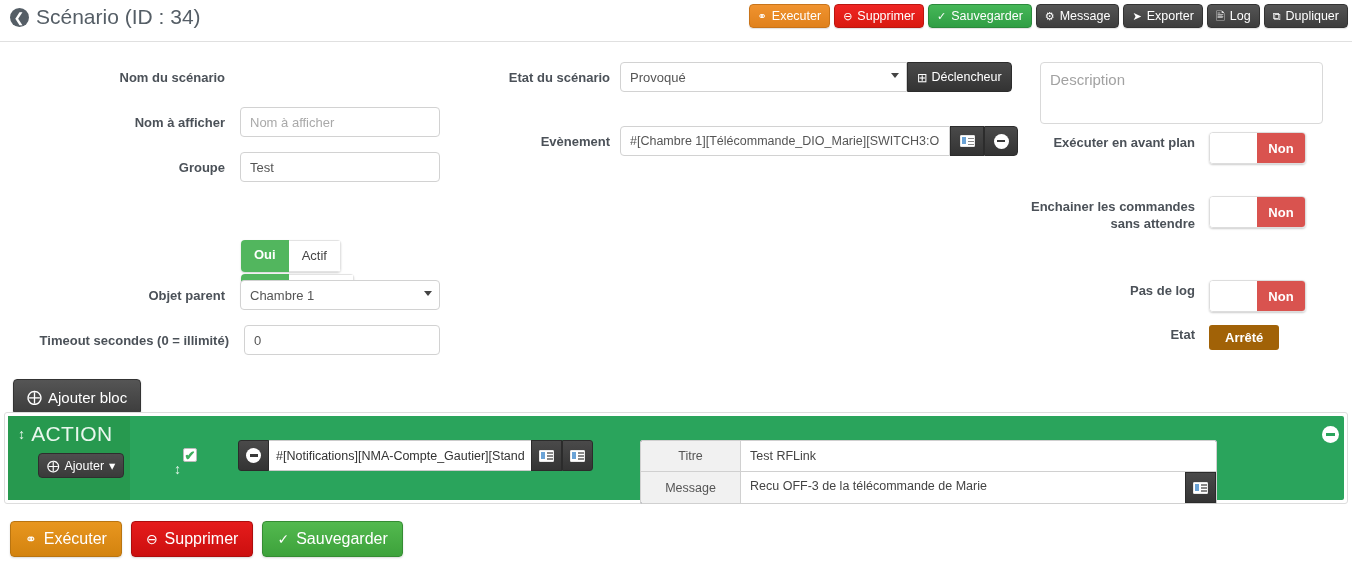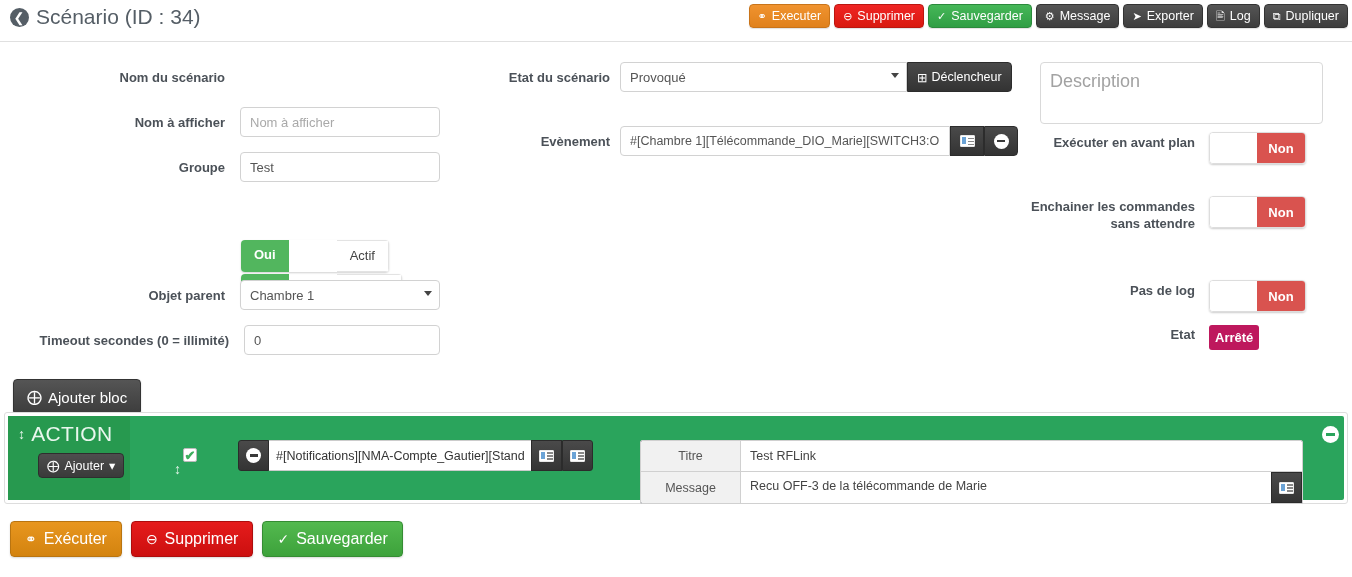--- a/index.html
+++ b/index.html
@@ -103,21 +103,20 @@
     pointer-events: none;
   }
 
   
   .tgl {
     display: inline-flex;
     border-radius: 4px;
     overflow: hidden;
     box-shadow: 0 1px 2px rgba(0,0,0,.18);
     cursor: pointer;
-    gap: 48px;
   }
   .tgl .on {
     background: #52b65e; color: #fff; font-weight: bold;
     padding: 6px 13px; font-size: 13px; line-height: 18px;
   }
   .tgl .off {
     background: #fff; color: #444;
     padding: 6px 13px; font-size: 13px; line-height: 18px;
     border: 1px solid #e3e3e3; border-left: none;
   }
@@ -133,30 +132,30 @@
   }
   .tgl2 .blank { background: #fff; width: 47px; height: 30px; }
   .tgl2 .no {
     background: #d9534f; color: #fff; font-weight: bold;
     width: 48px; height: 30px;
     display: flex; align-items: center; justify-content: center;
     font-size: 13px;
   }
 
   .badge-stop {
-    background: #be185d; color: #fff; font-weight: bold;
-    padding: 5px 6px; border-radius: 3px;
+    background: #a16207; color: #fff; font-weight: bold;
+    padding: 5px 16px; border-radius: 3px;
     font-size: 13px; display: inline-block;
   }
 
   textarea.desc {
     width: 283px; height: 62px;
     border: 1px solid #d9d9d9; border-radius: 4px;
     padding: 8px 9px;
-    font-size: 18px; color: #555;
+    font-size: 15px; color: #555;
     font-family: "Liberation Sans", sans-serif;
     resize: none; outline: none;
   }
   textarea.desc::placeholder { color: #a2a2a2; }
 
   .btn-dark-lg {
     display: inline-flex; align-items: center; gap: 6px;
     background: linear-gradient(#555,#3c3c3c);
     border: 1px solid #333; border-radius: 4px;
     color: #fff; font-size: 15px;
@@ -266,21 +265,21 @@
     background: linear-gradient(#4a4a4a,#343434);
     border: 1px solid #2b2b2b;
     display: flex; align-items: center; justify-content: center;
     cursor: pointer;
   }
   .cmd-b:last-child { border-radius: 0 3px 3px 0; }
 
   
   .tm-panel {
     position: absolute; left: 640px; top: 440px;
-    width: 663px;
+    width: 577px;
     border: 1px solid #d0d0d0; border-radius: 2px;
     background: #0f172a;
     overflow: hidden;
   }
   .tm-row { display: flex; align-items: stretch; }
   .tm-row + .tm-row { border-top: 1px solid #d0d0d0; }
   .tm-lbl {
     width: 100px; background: #f1f1f1;
     display: flex; align-items: center; justify-content: center;
     font-size: 12.5px; color: #555;

